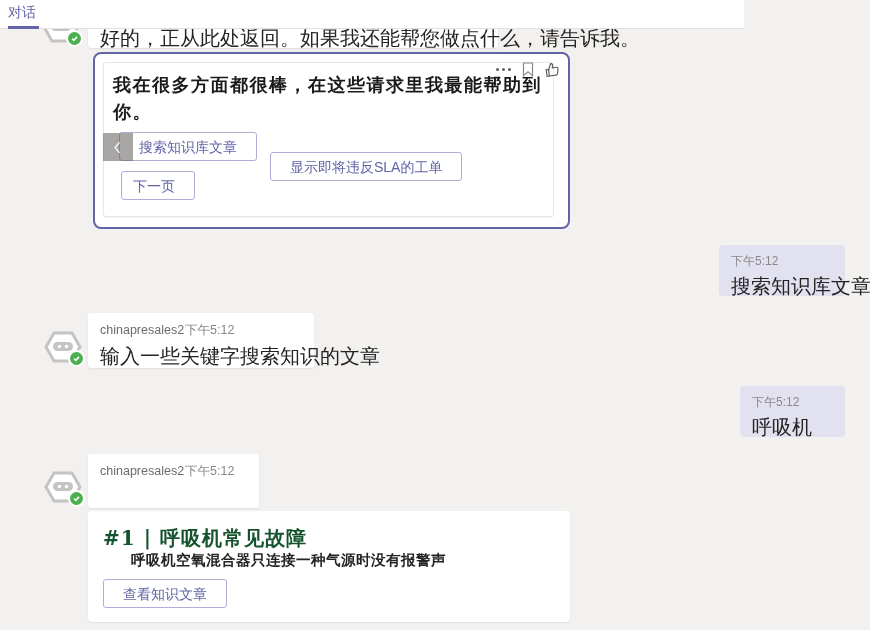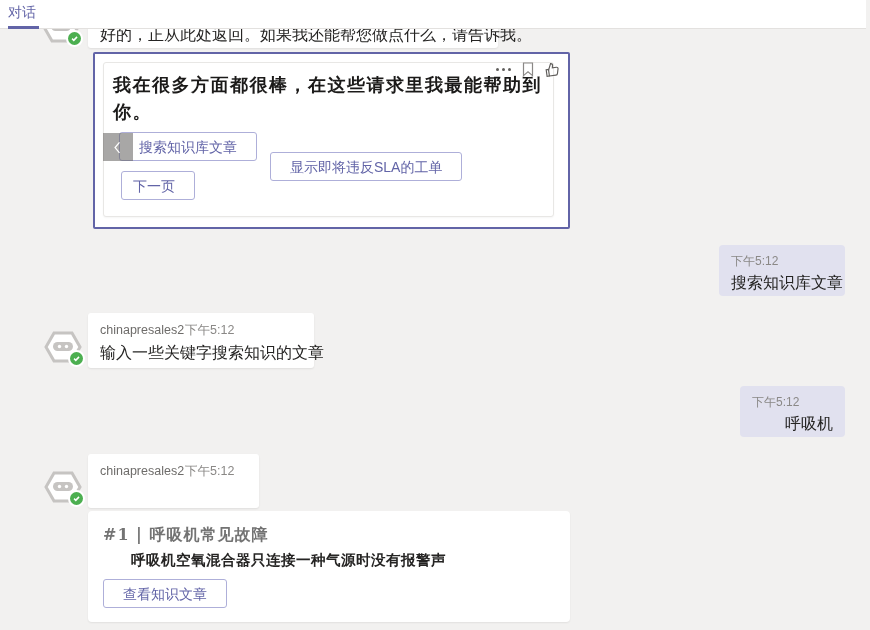--- a/index.html
+++ b/index.html
@@ -6,64 +6,64 @@
     --brand:#6264A7; --bg:#F2F1F0; --bubble:#E1E1EF; --text:#252423;
     --muted:#8A8886; --muted2:#6E6C6A; --btn-border:#AEAFD9; --hairline:#E3E1DF;
     --presence:#4CAF50; --avatar:#C6C4C2; --card-inner-border:#E8E7E5;
   }
   *{box-sizing:border-box; margin:0; padding:0;}
   html,body{width:870px; height:630px; overflow:hidden;}
   body{font-family:"Liberation Sans","DejaVu Sans",sans-serif; background:var(--bg); position:relative;}
   .stage{position:absolute; inset:0; width:870px; height:630px; background:var(--bg); overflow:hidden;}
 
   
-  .header{position:absolute; left:0; top:0; width:866px; height:29px; background:#fff; border-bottom:1px solid var(--hairline); z-index:5;}
+  .header{position:absolute; left:0; top:0; width:744px; height:29px; background:#fff; border-bottom:1px solid var(--hairline); z-index:5;}
   .tab{position:absolute; left:8px; top:4px; font-size:14px; color:var(--brand); cursor:pointer;}
   .tab-underline{position:absolute; left:8px; top:26px; width:31px; height:3px; background:var(--brand);}
 
   
   .avatar{position:absolute; width:38px; height:34px; z-index:1;}
   .badge{position:absolute; right:-1px; bottom:-1px; width:13px; height:13px; border-radius:50%; background:var(--presence); box-shadow:0 0 0 2px #fff; display:flex; align-items:center; justify-content:center;}
 
   
   .msgbox{position:absolute; background:#fff; border-radius:3px; box-shadow:0 1px 2px rgba(0,0,0,.08); z-index:1;}
   .meta{font-size:12.5px; color:var(--muted); white-space:nowrap;}
   .meta .sender{color:var(--muted2); margin-right:1px;}
-  .msgtext{font-size:16px; color:var(--text); white-space:nowrap;text-align:right;}
+  .msgtext{font-size:20px; color:var(--text); white-space:nowrap;}
 
   .clipped-msg{left:88px; top:20px; width:410px; height:28px; padding:5px 12px;}
 
   
   .bubble{position:absolute; background:var(--bubble); border-radius:4px; padding:8px 12px; z-index:1;}
   .bubble .meta{margin-bottom:3px; font-size:12px;}
   .bubble1{left:719px; top:245px; width:126px; height:51px;}
   .bubble2{left:740px; top:386px; width:105px; height:51px;}
 
   
   .bot1-box{left:88px; top:313px; width:226px; height:55px; padding:9px 12px;}
   .bot2-box{left:88px; top:454px; width:171px; height:54px; padding:9px 12px;}
   .msgbox .meta{margin-bottom:4px;}
 
   
-  .sug-card{position:absolute; left:93px; top:52px; width:477px; height:177px; background:#fff; border:2px solid var(--brand); border-radius:2px; z-index:1;}
+  .sug-card{position:absolute; left:93px; top:52px; width:477px; height:177px; background:#fff; border:2px solid var(--brand); border-radius:8px; z-index:1;}
   .inner-card{position:absolute; left:8px; top:8px; width:451px; height:155px; background:#fff; border:1px solid var(--card-inner-border); border-radius:3px; box-shadow:0 1px 2px rgba(0,0,0,.04);}
   .hover-actions{position:absolute; top:6px; right:8px; display:flex; align-items:center; gap:9px; height:18px; z-index:3;}
   .dots{display:flex; gap:3px; align-items:center; cursor:pointer; padding:2px;}
   .dots i{width:3px; height:3px; border-radius:50%; background:#605E5C; display:block;}
   .icon-btn{cursor:pointer; display:flex; align-items:center;}
   .sug-title{position:absolute; left:18px; top:17px; width:438px; font-family:"DejaVu Serif","Liberation Serif",serif; font-weight:700; font-size:18px; line-height:27px; letter-spacing:1.5px; color:#1b1a19; z-index:2;}
   .ac-btn{position:absolute; height:29px; line-height:26px; background:#fff; border:1.5px solid var(--btn-border); border-radius:3px; color:var(--brand); font-size:14px; padding:0 19px; text-align:center; cursor:pointer; z-index:2; font-family:inherit;}
   .btn-a1{left:24px; top:78px;}
   .btn-a2{left:175px; top:78px;margin-top:20px;}
   .btn-a3{left:26px; top:117px;padding-left:11px;}
   .carousel-prev{position:absolute; left:8px; top:79px; width:30px; height:28px; background:rgba(96,94,92,.55); display:flex; align-items:center; justify-content:center; cursor:pointer; z-index:4;}
 
   
   .kb-card{position:absolute; left:88px; top:511px; width:482px; height:111px; background:#fff; border-radius:4px; box-shadow:0 1px 2px rgba(0,0,0,.07); z-index:1;}
-  .kb-title{position:absolute; left:15px; top:14px; font-family:"DejaVu Serif","Liberation Serif",serif; font-weight:700; font-size:16px; letter-spacing:1px; color:#737373; white-space:nowrap;}
+  .kb-title{position:absolute; left:15px; top:14px; font-family:"DejaVu Serif","Liberation Serif",serif; font-weight:700; font-size:20px; letter-spacing:1px; color:#14532d; white-space:nowrap;}
   .kb-sub{position:absolute; left:15px; top:40px; font-weight:700; font-size:14.5px; letter-spacing:.5px; color:var(--text); white-space:nowrap;margin-left:28px;}
   .kb-btn{position:absolute; left:15px; top:68px;}
   .kb-card .ac-btn{position:absolute;}
 </style>
 </head>
 <body>
 
 <div class="stage">
 
   <div class="avatar" style="left:42px; top:10px;">

